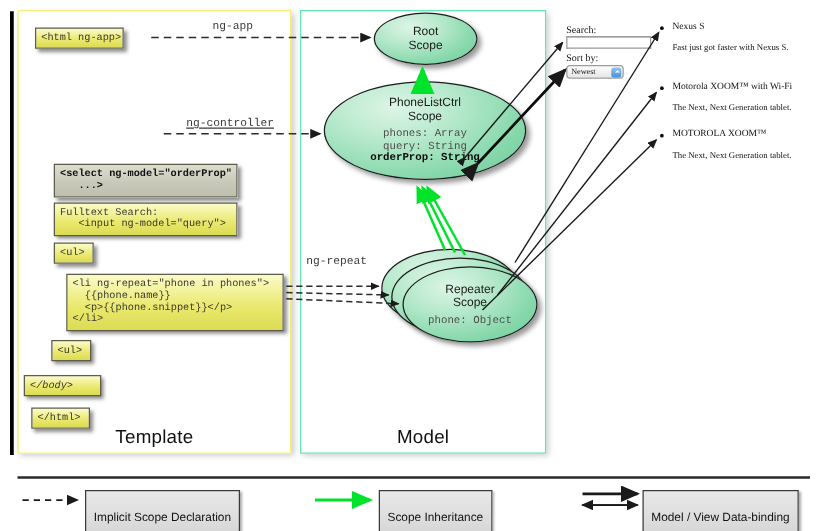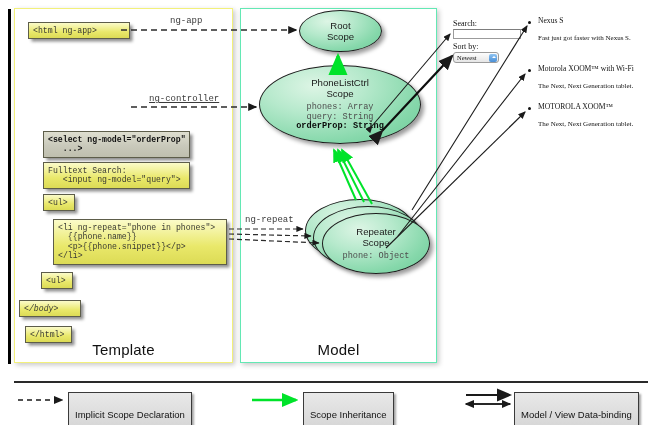--- a/index.html
+++ b/index.html
@@ -82,21 +82,21 @@
 <body>
 
 <div id="stage">
 
   <div class="leftbar"></div>
 
   <div class="col tpl">
     <div class="collabel">Template</div>
   </div>
 
-  <div class="code" style="left:28px;top:22px;width:102px;">&lt;html ng-app&gt;</div>
+  <div class="code" style="left:28px;top:22px;width:71px;">&lt;html ng-app&gt;</div>
 
 
   <div class="code grey bold" style="left:43px;top:131px;width:147px;">&lt;select ng-model="orderProp"
    ...&gt;</div>
 
   <div class="code" style="left:43px;top:162px;width:147px;">Fulltext Search:
    &lt;input ng-model="query"&gt;</div>
 
   <div class="code" style="left:43px;top:194px;width:32px;">&lt;ul&gt;</div>
 
@@ -214,21 +214,21 @@
 
     <g>
       <path d="M412,210 L527,26" stroke="#1a1a1a" stroke-width="1.1" fill="none" marker-end="url(#ah)"></path>
       <path d="M398,236 L525,74" stroke="#1a1a1a" stroke-width="1.1" fill="none" marker-end="url(#ah)"></path>
       <path d="M386,248 L525,112" stroke="#1a1a1a" stroke-width="1.1" fill="none" marker-end="url(#ah)"></path>
     </g>
   </svg>
 
   <div class="elab" style="left:168px;top:16px;">ng-app</div>
   <div class="elab" style="left:147px;top:94px;text-decoration:underline;">ng-controller</div>
-  <div class="elab" style="left:243px;top:215px;">ng-repeat</div>
+  <div class="elab" style="left:243px;top:204px;">ng-repeat</div>
 
   <div class="legrule"></div>
 
   <svg class="ov" viewBox="0 0 661 425">
     <path d="M18,400 L62,400" stroke="#1a1a1a" stroke-width="1.4" stroke-dasharray="5,4" fill="none" marker-end="url(#ah)"></path>
     <path d="M252,400 L296,400" stroke="#00e32a" stroke-width="2.4" fill="none" marker-end="url(#ahg)"></path>
     <path d="M466,395 L510,395" stroke="#1a1a1a" stroke-width="2.2" fill="none" marker-end="url(#ah)"></path>
     <path d="M510,404 L466,404" stroke="#1a1a1a" stroke-width="1.4" fill="none" marker-end="url(#ah)"></path>
     <path d="M466,404 L510,404" stroke="#1a1a1a" stroke-width="1.4" fill="none" marker-end="url(#ah)"></path>
   </svg>

